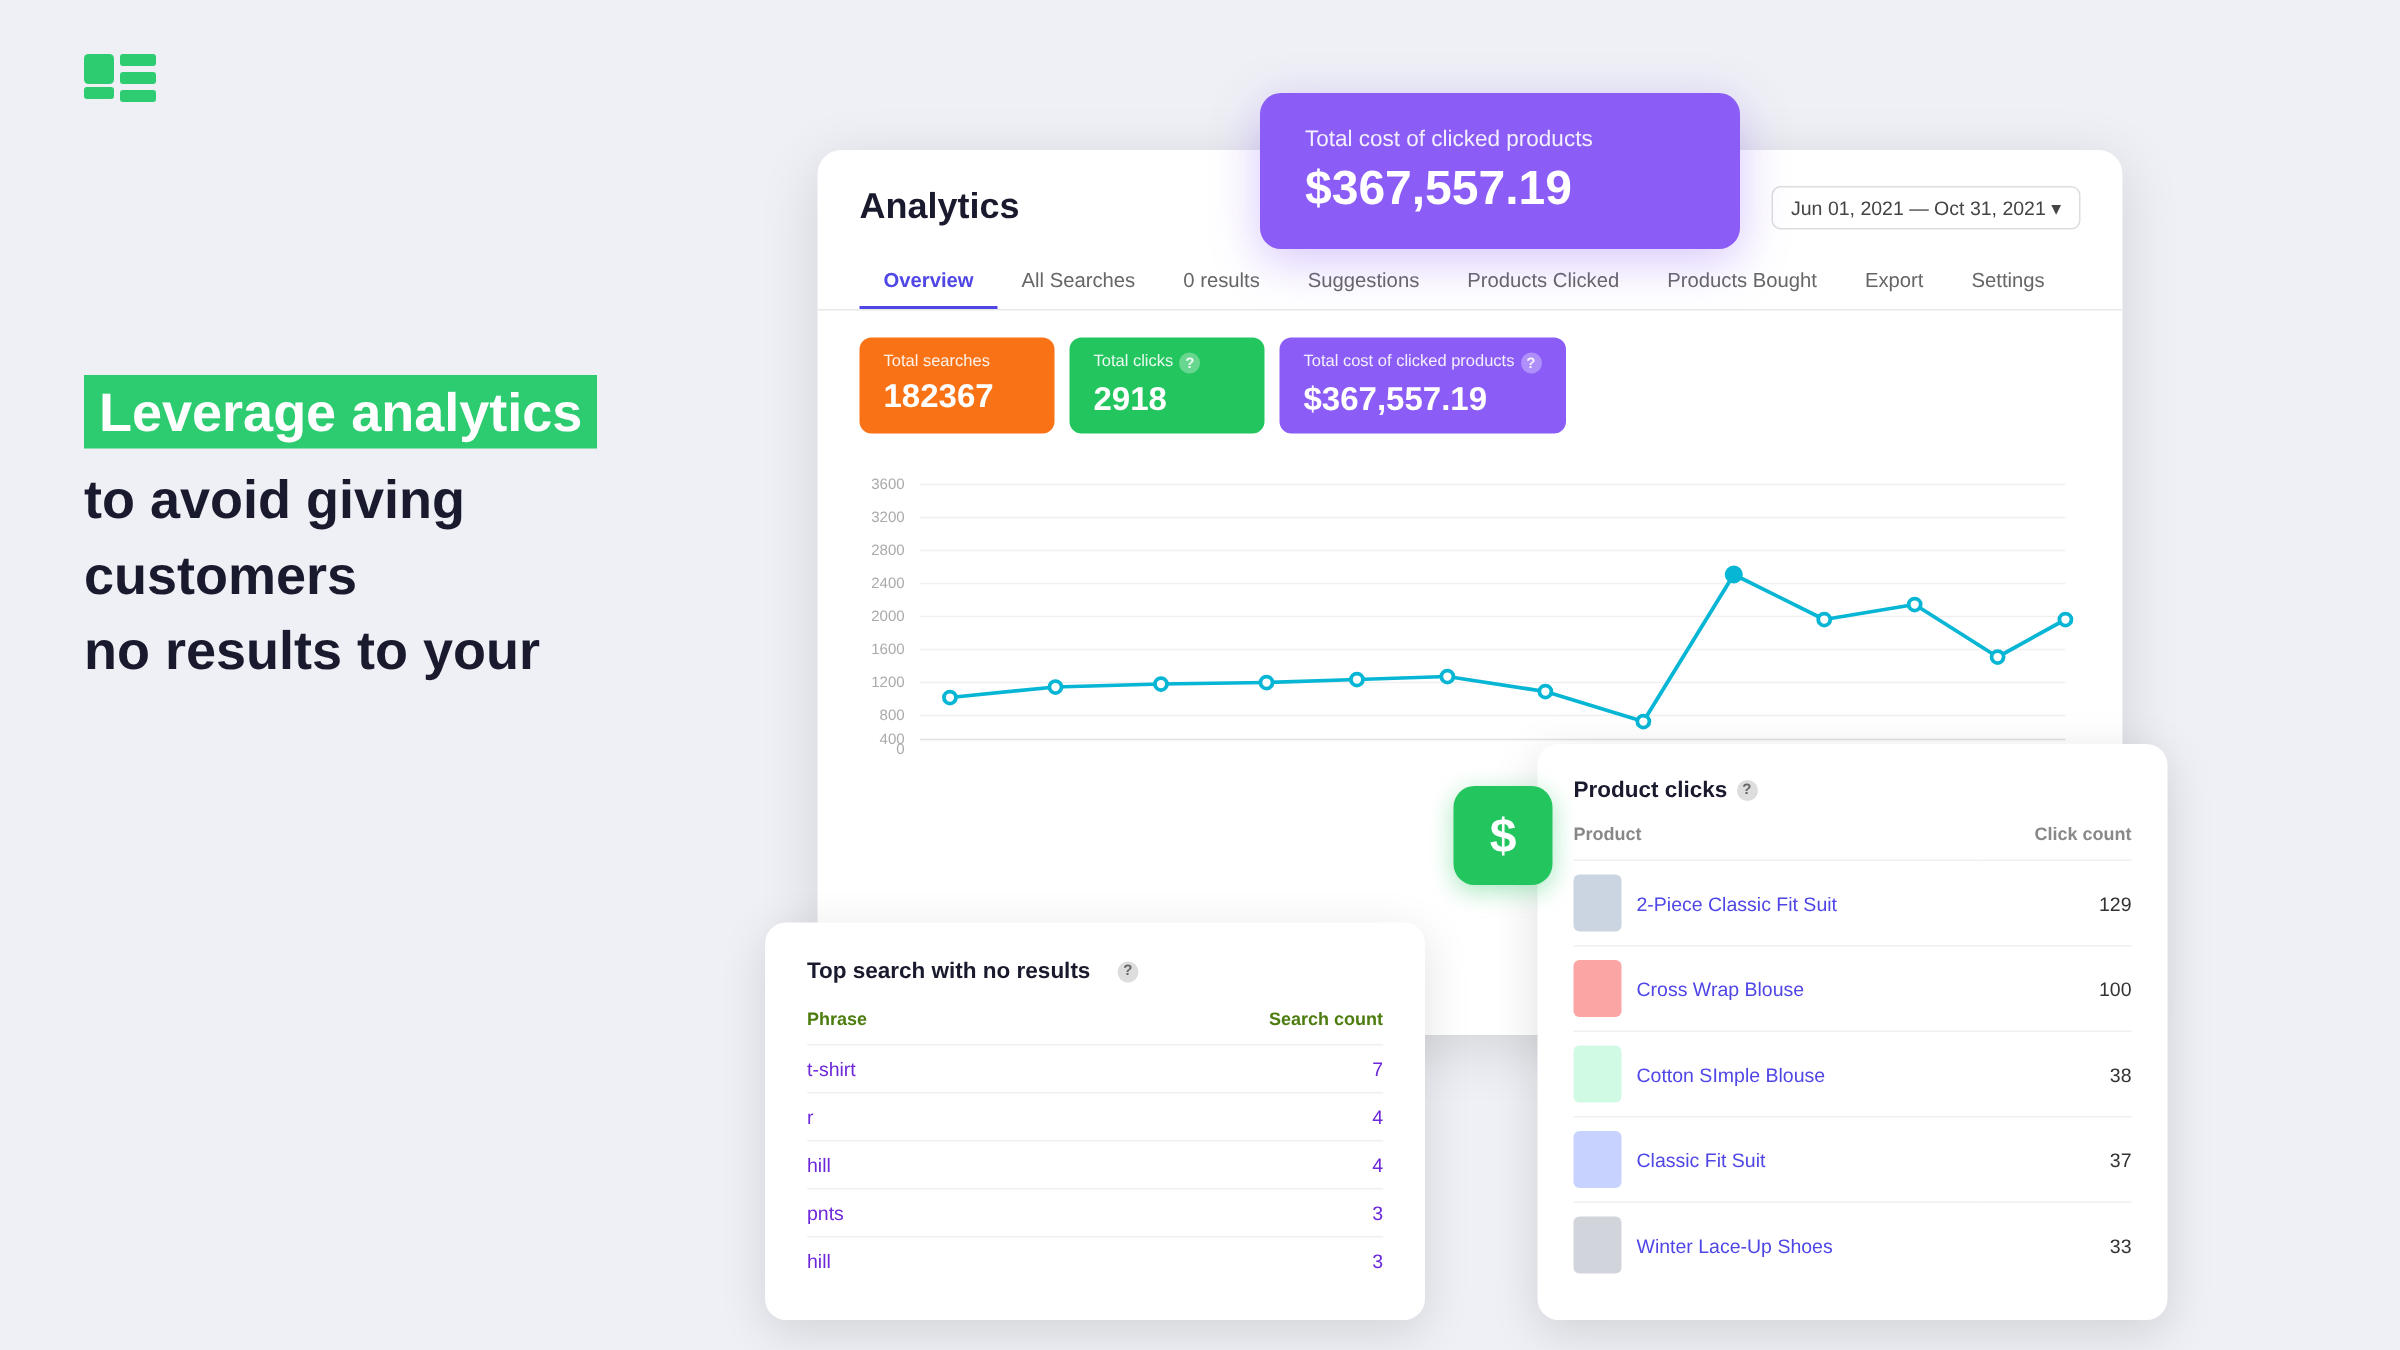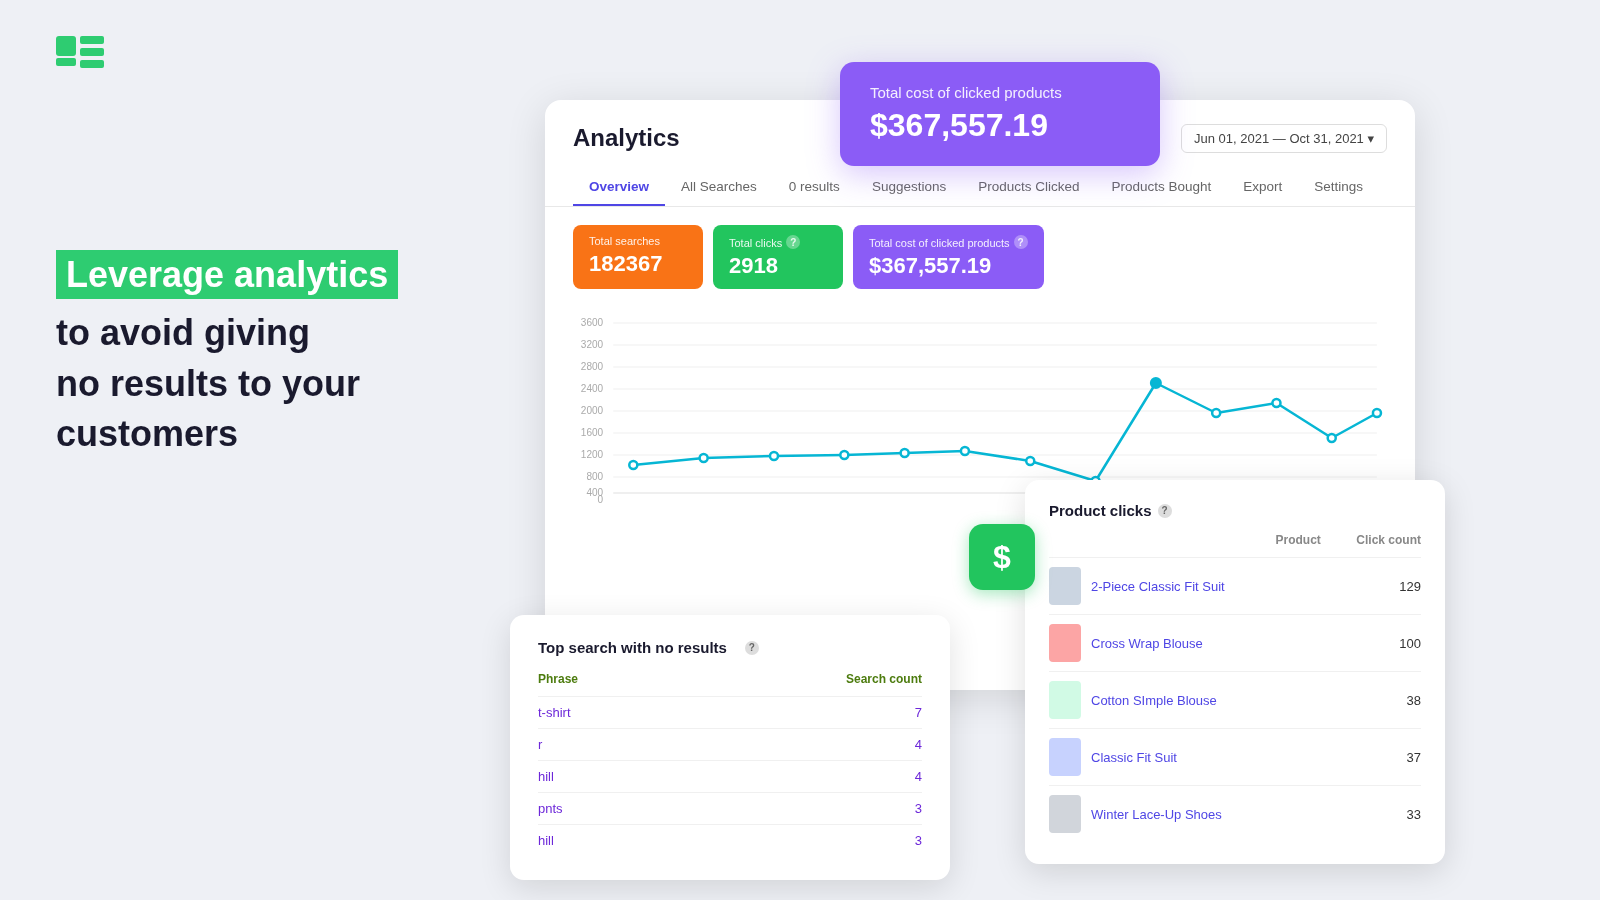--- a/index.html
+++ b/index.html
@@ -140,21 +140,21 @@
       border-radius: 8px;
       padding: 10px 16px;
       color: white;
       min-width: 130px;
     }
     .stat-card-label {
       font-size: 11px;
       opacity: 0.9;
       margin-bottom: 4px;
       display: flex;
-      align-items: flex-end;
+      align-items: flex-start;
       gap: 4px;
     }
     .stat-card-value {
       font-size: 22px;
       font-weight: 700;
     }
     .stat-card.orange { background: #f97316; }
     .stat-card.green { background: #22c55e; }
     .stat-card.purple { background: #8b5cf6; }
 
@@ -207,21 +207,21 @@
       font-size: 13px;
       color: #6d28d9;
       padding: 8px 0;
       border-top: 1px solid #f0f0f0;
     }
     .search-table td:last-child { text-align: right; }
 
     
     .product-clicks-card {
       position: absolute;
-      bottom: 36px;
+      bottom: 20px;
       right: 155px;
       width: 420px;
       background: #fff;
       border-radius: 14px;
       box-shadow: 0 8px 32px rgba(0,0,0,0.13);
       z-index: 15;
       padding: 22px 24px;
     }
     .product-clicks-title {
       font-size: 15px;
@@ -230,21 +230,21 @@
       margin-bottom: 14px;
       display: flex;
       align-items: center;
       gap: 6px;
     }
     .product-table table {
       width: 100%;
       border-collapse: collapse;
     }
     .product-table th {
-      text-align: right;
+      text-align: left;
       font-size: 12px;
       font-weight: 600;
       color: #888;
       padding: 0 0 10px;
     }
     .product-table th:last-child { text-align: right; }
     .product-table td {
       font-size: 13px;
       color: #333;
       padding: 9px 0;
@@ -329,22 +329,22 @@
     <rect x="24" y="24" width="24" height="8" rx="2" fill="#2ecc71"></rect>
   </svg>
 </div>
 
 <div class="hero-text">
   <div>
     <span class="hero-highlight">Leverage analytics</span>
   </div>
   <div class="hero-main">
     <div>to avoid giving</div>
+    <div>customers</div>
     <div>no results to your</div>
-    <div>customers</div>
   </div>
 </div>
 
 <div class="tooltip-card">
   <div class="tooltip-card-label">Total cost of clicked products</div>
   <div class="tooltip-card-value">$367,557.19</div>
 </div>
 
 <div class="analytics-window">
   <div class="analytics-header">

